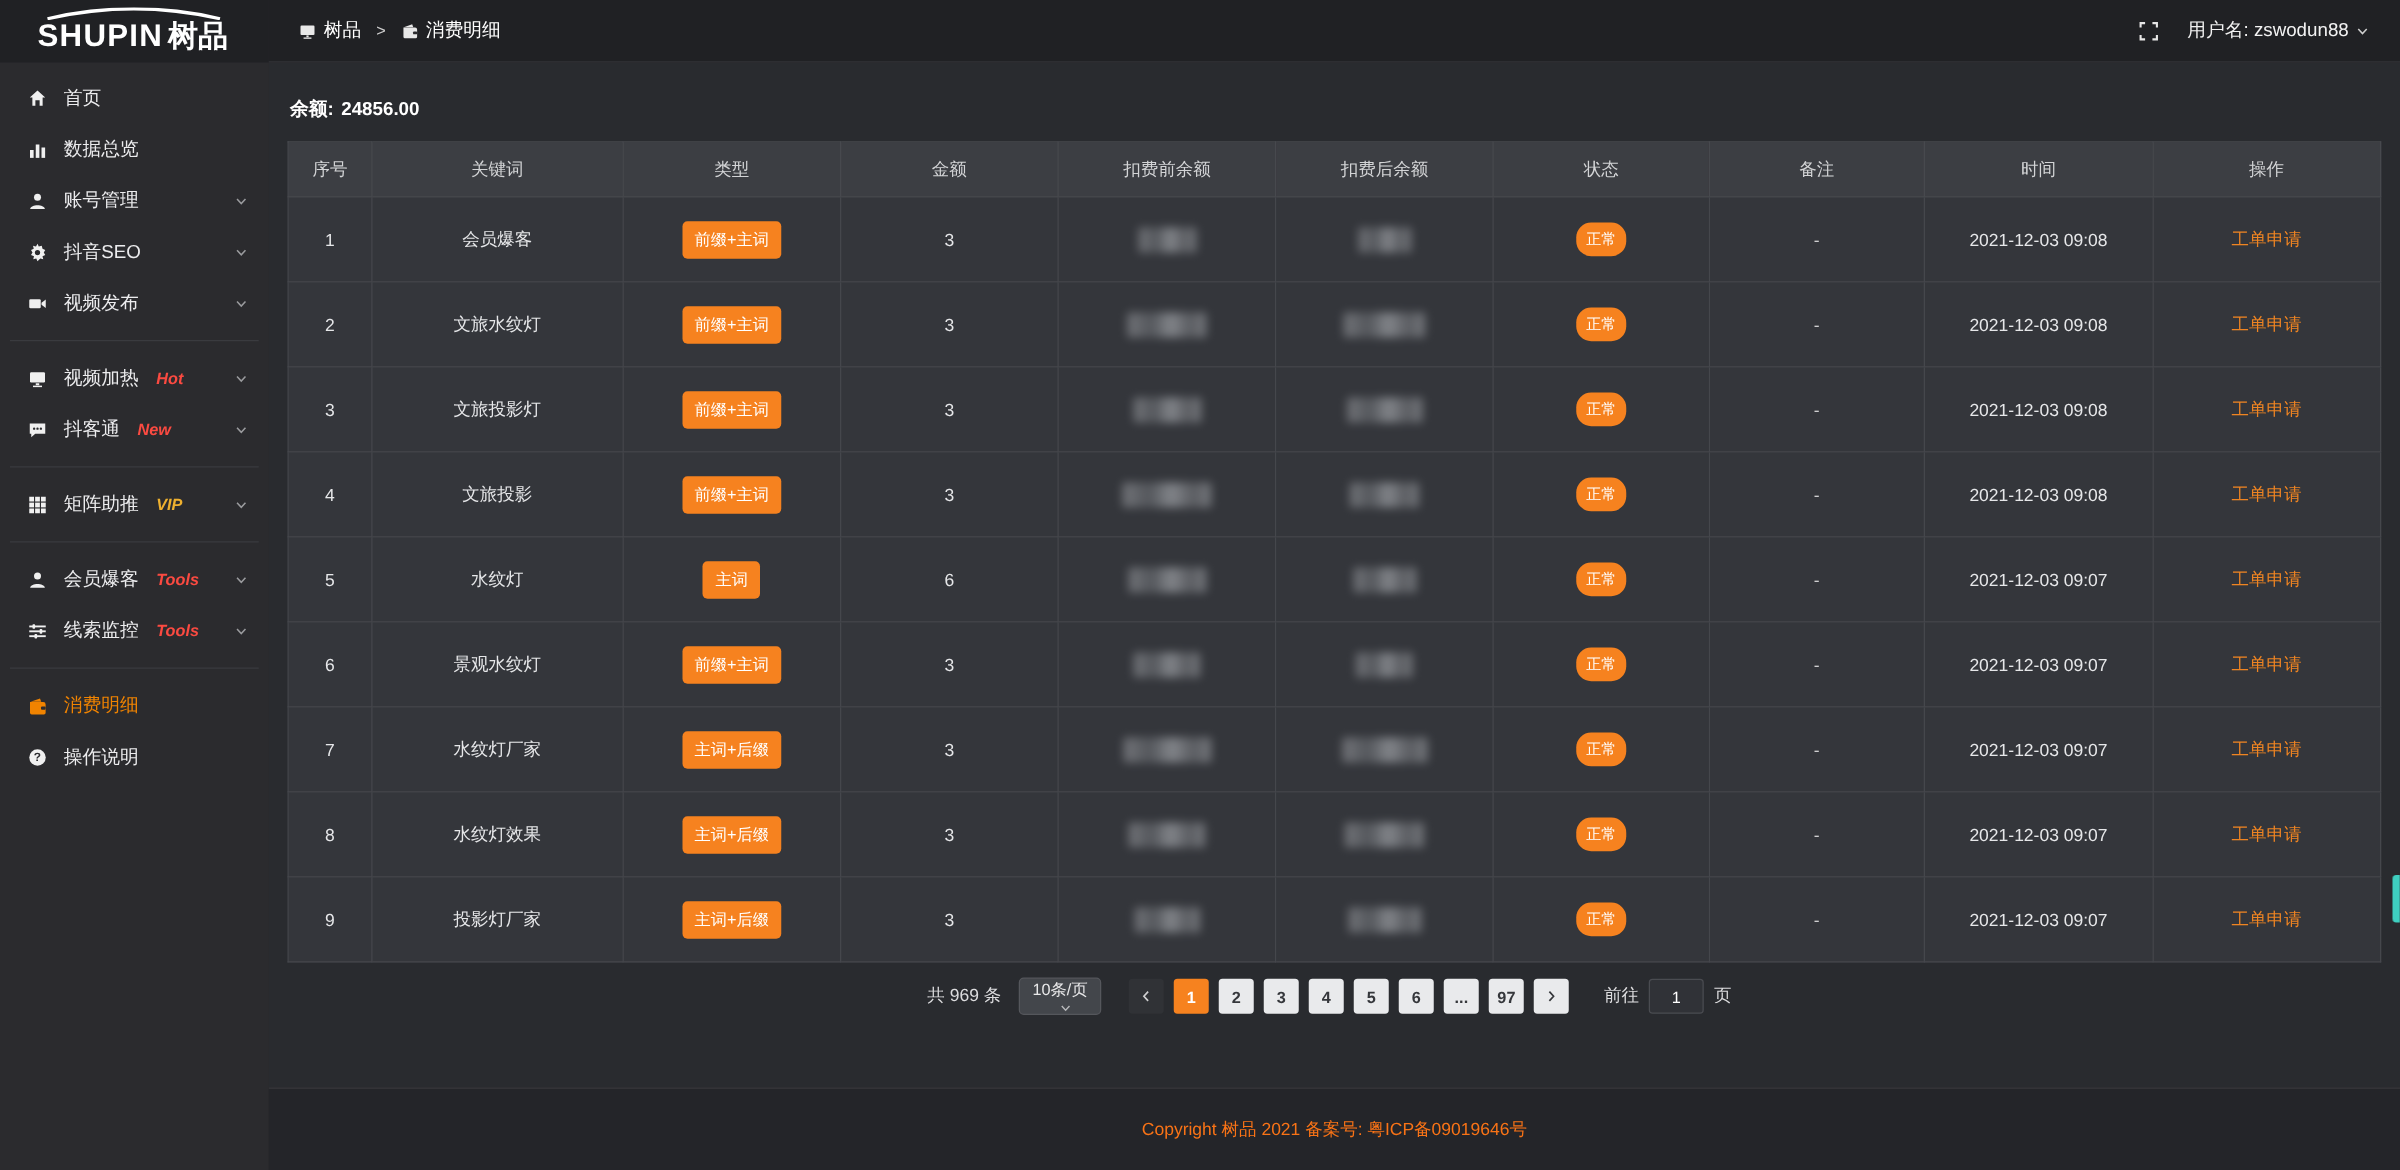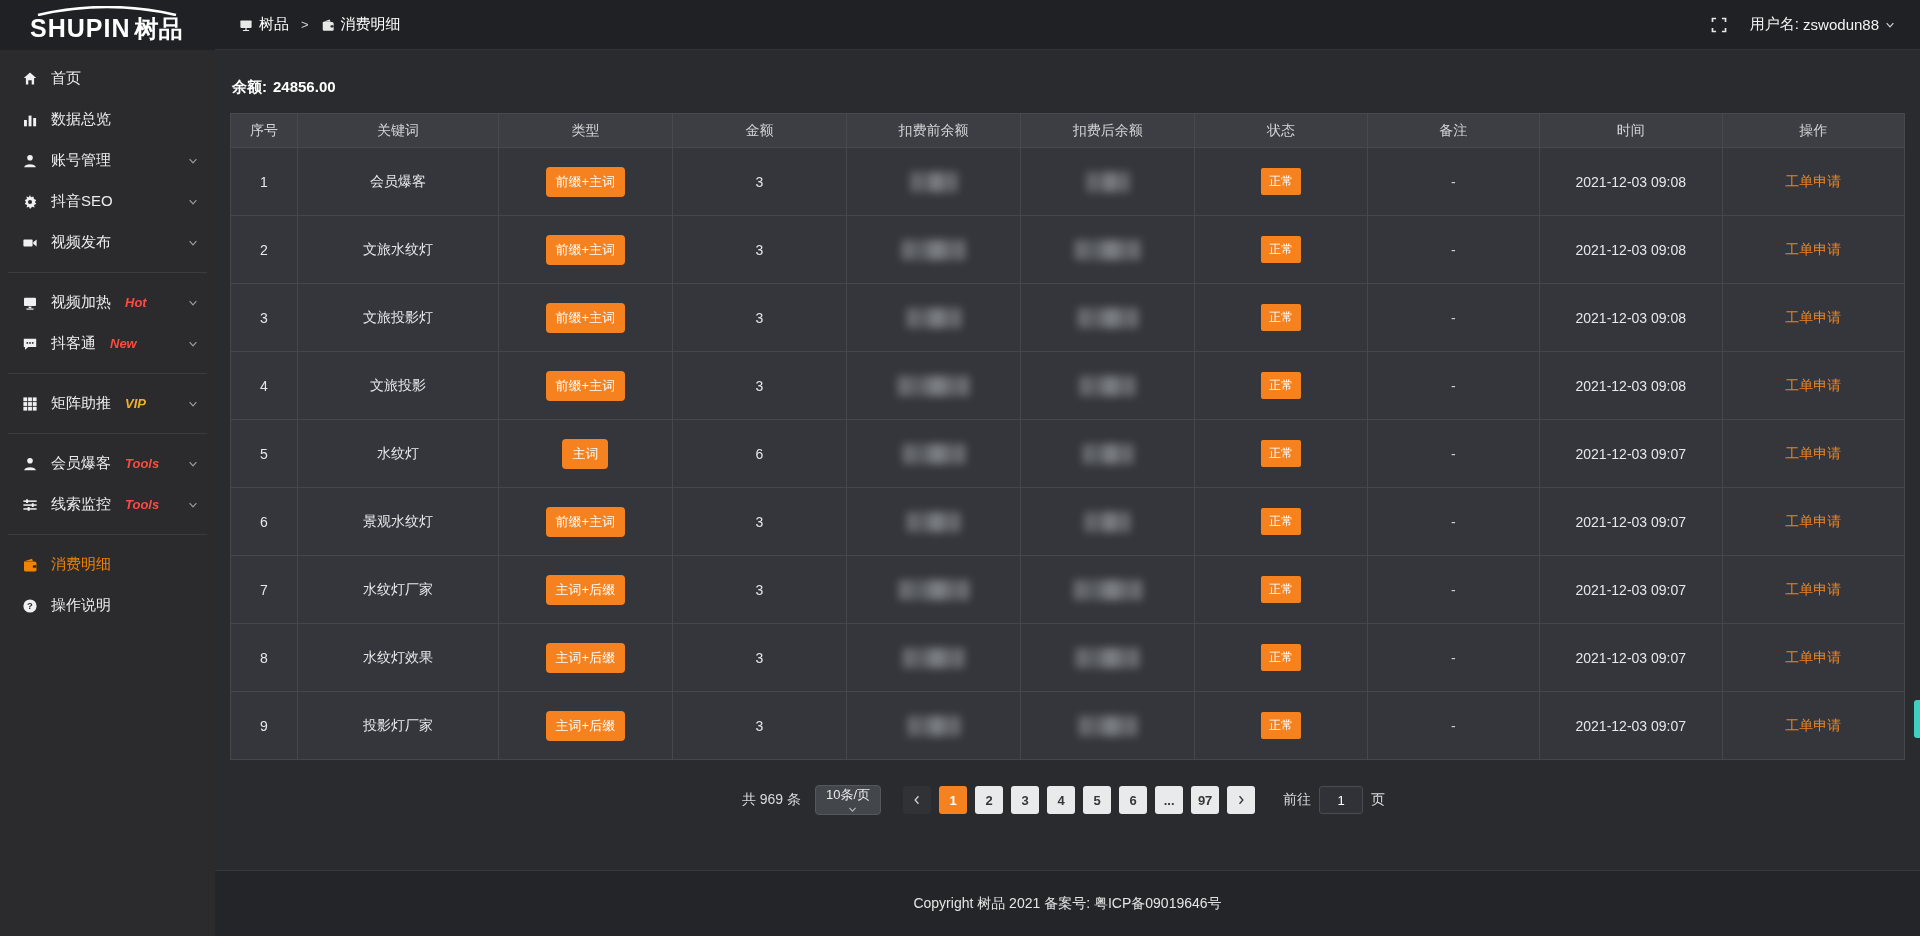--- a/index.html
+++ b/index.html
@@ -40,52 +40,52 @@
   .user-dd .ud-chevron { width:12px; height:12px; margin-left:5px; color:#cfcfcf; }
 
   
   .content { flex:1; padding:20px 15px 0 15px; position:relative; }
   .balance { font-size:15px; font-weight:bold; color:#ffffff; margin:8px 0 16px 2px; }
   .balance .balance-num { margin-left:6px;text-align:center; }
 
   table.data-table { width:100%; border-collapse:collapse; table-layout:fixed; }
   .data-table th {
     background:#3c3e43; color:#d3d4d6; font-weight:normal; font-size:14px;
-    height:34px; border:1px solid #47494e; text-align:center;
+    height:44px; border:1px solid #47494e; text-align:center;
   }
   .data-table td {
     background:#34363b; border:1px solid #45474c; height:68px;
     text-align:center; font-size:14px; color:#e6e7e9;
   }
   .type-badge { display:inline-block; background:#f6821f; color:#fff; font-size:13px; padding:6px 10px; border-radius:4px; }
-  .status-badge { display:inline-block; background:#f6821f; color:#fff; font-size:12px; padding:5px 8px; border-radius:2px; }
+  .status-badge { display:inline-block; background:#f6821f; color:#fff; font-size:12px; padding:5px 8px; border-radius:12px; }
   .action-link { color:#ef8422; font-size:14px; cursor:pointer; text-decoration:none; }
   .remark { color:#cfcfd1; }
   .blur-chip { height:20px; border-radius:2px; margin:0 auto; filter:blur(4px); opacity:.75;
     background:linear-gradient(90deg,#87898e 0%,#5e6166 30%,#9da0a5 55%,#66686d 80%,#8c8f94 100%); }
 
   
-  .pagination { display:flex; align-items:center; justify-content:center; margin-top:25px; font-size:14px; color:#dcdcde; }
+  .pagination { display:flex; align-items:center; justify-content:center; margin-top:12px; font-size:14px; color:#dcdcde; }
   .pg-total { margin-right:14px; }
   .pg-size { display:flex; align-items:center; background:#43464b; border:1px solid #55575c; border-radius:4px;
     height:30px; padding:0 10px; margin-right:18px; cursor:pointer; color:#e8e8e9; font-size:13px;flex-direction:column; }
   .pg-size .pgs-chevron { width:11px; height:11px; margin-left:8px; color:#b7b8ba; }
   .pg-btn { min-width:28px; height:28px; border-radius:3px; background:#e9eaec; color:#35373b; font-size:13px; font-weight:bold;
     display:flex; align-items:center; justify-content:center; margin:0 4px; cursor:pointer; border:none; padding:0 4px; }
   .pg-btn.prev { background:#303236; color:#cfcfd1; }
   .pg-btn.active { background:#f6821f; color:#fff; }
   .pg-btn .pga-icon { width:12px; height:12px; }
   .pg-jump { display:flex; align-items:center; margin-left:16px;justify-content:center; }
   .pg-jump .pgj-label { margin:0 8px; }
   .pg-jump input { width:44px; height:28px; background:#303237; border:1px solid #4a4c51; border-radius:3px;
     color:#fff; text-align:center; font-size:13px; }
 
   
   .footer { height:66px; flex:0 0 66px; background:#242529; border-top:1px solid #39393d;
-    display:flex; align-items:center; justify-content:center; font-size:14px; color:#e5e5e5; }
+    display:flex; align-items:center; justify-content:center; font-size:14px; color:#f97316; }
 
   .floating-widget { position:fixed; right:0; top:700px; width:6px; height:38px; background:#3ecfc0; border-radius:3px 0 0 3px; }
 </style>
 </head>
 <body>
 
 <aside class="sidebar">
   <div class="logo">
     <div class="logo-inner">
       <svg class="logo-arc" width="150" height="10" viewBox="0 0 150 10">

